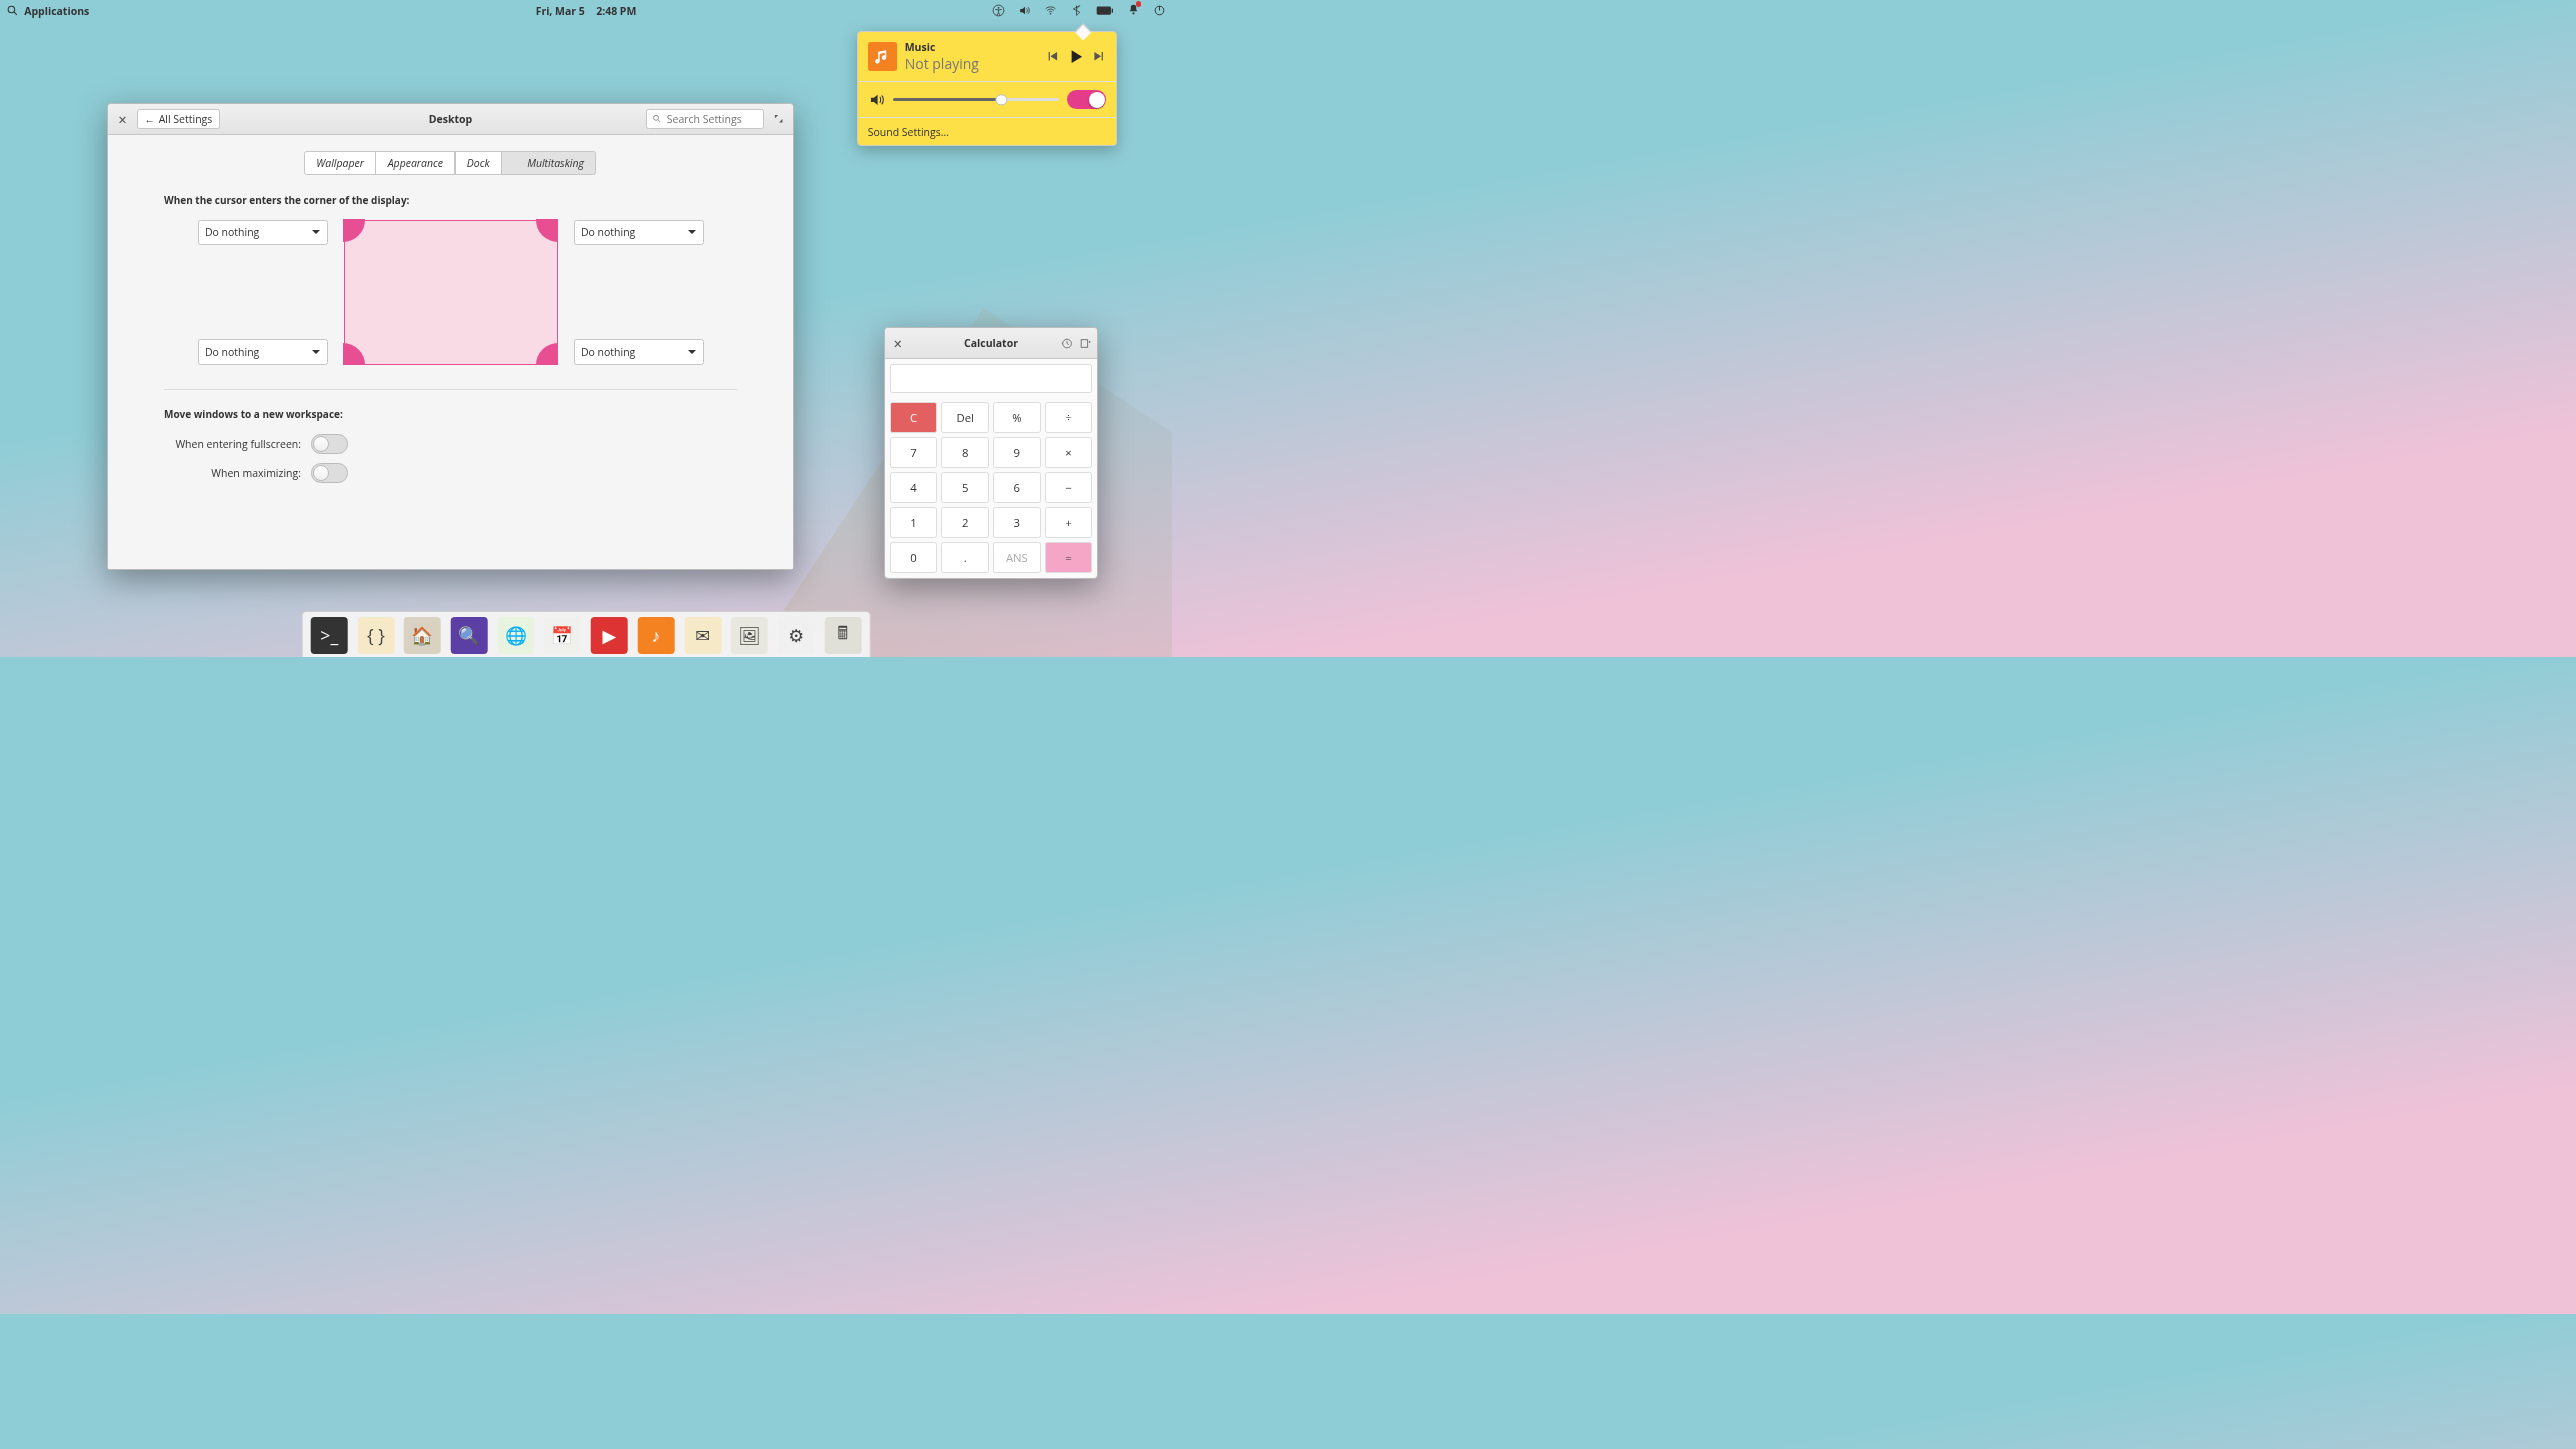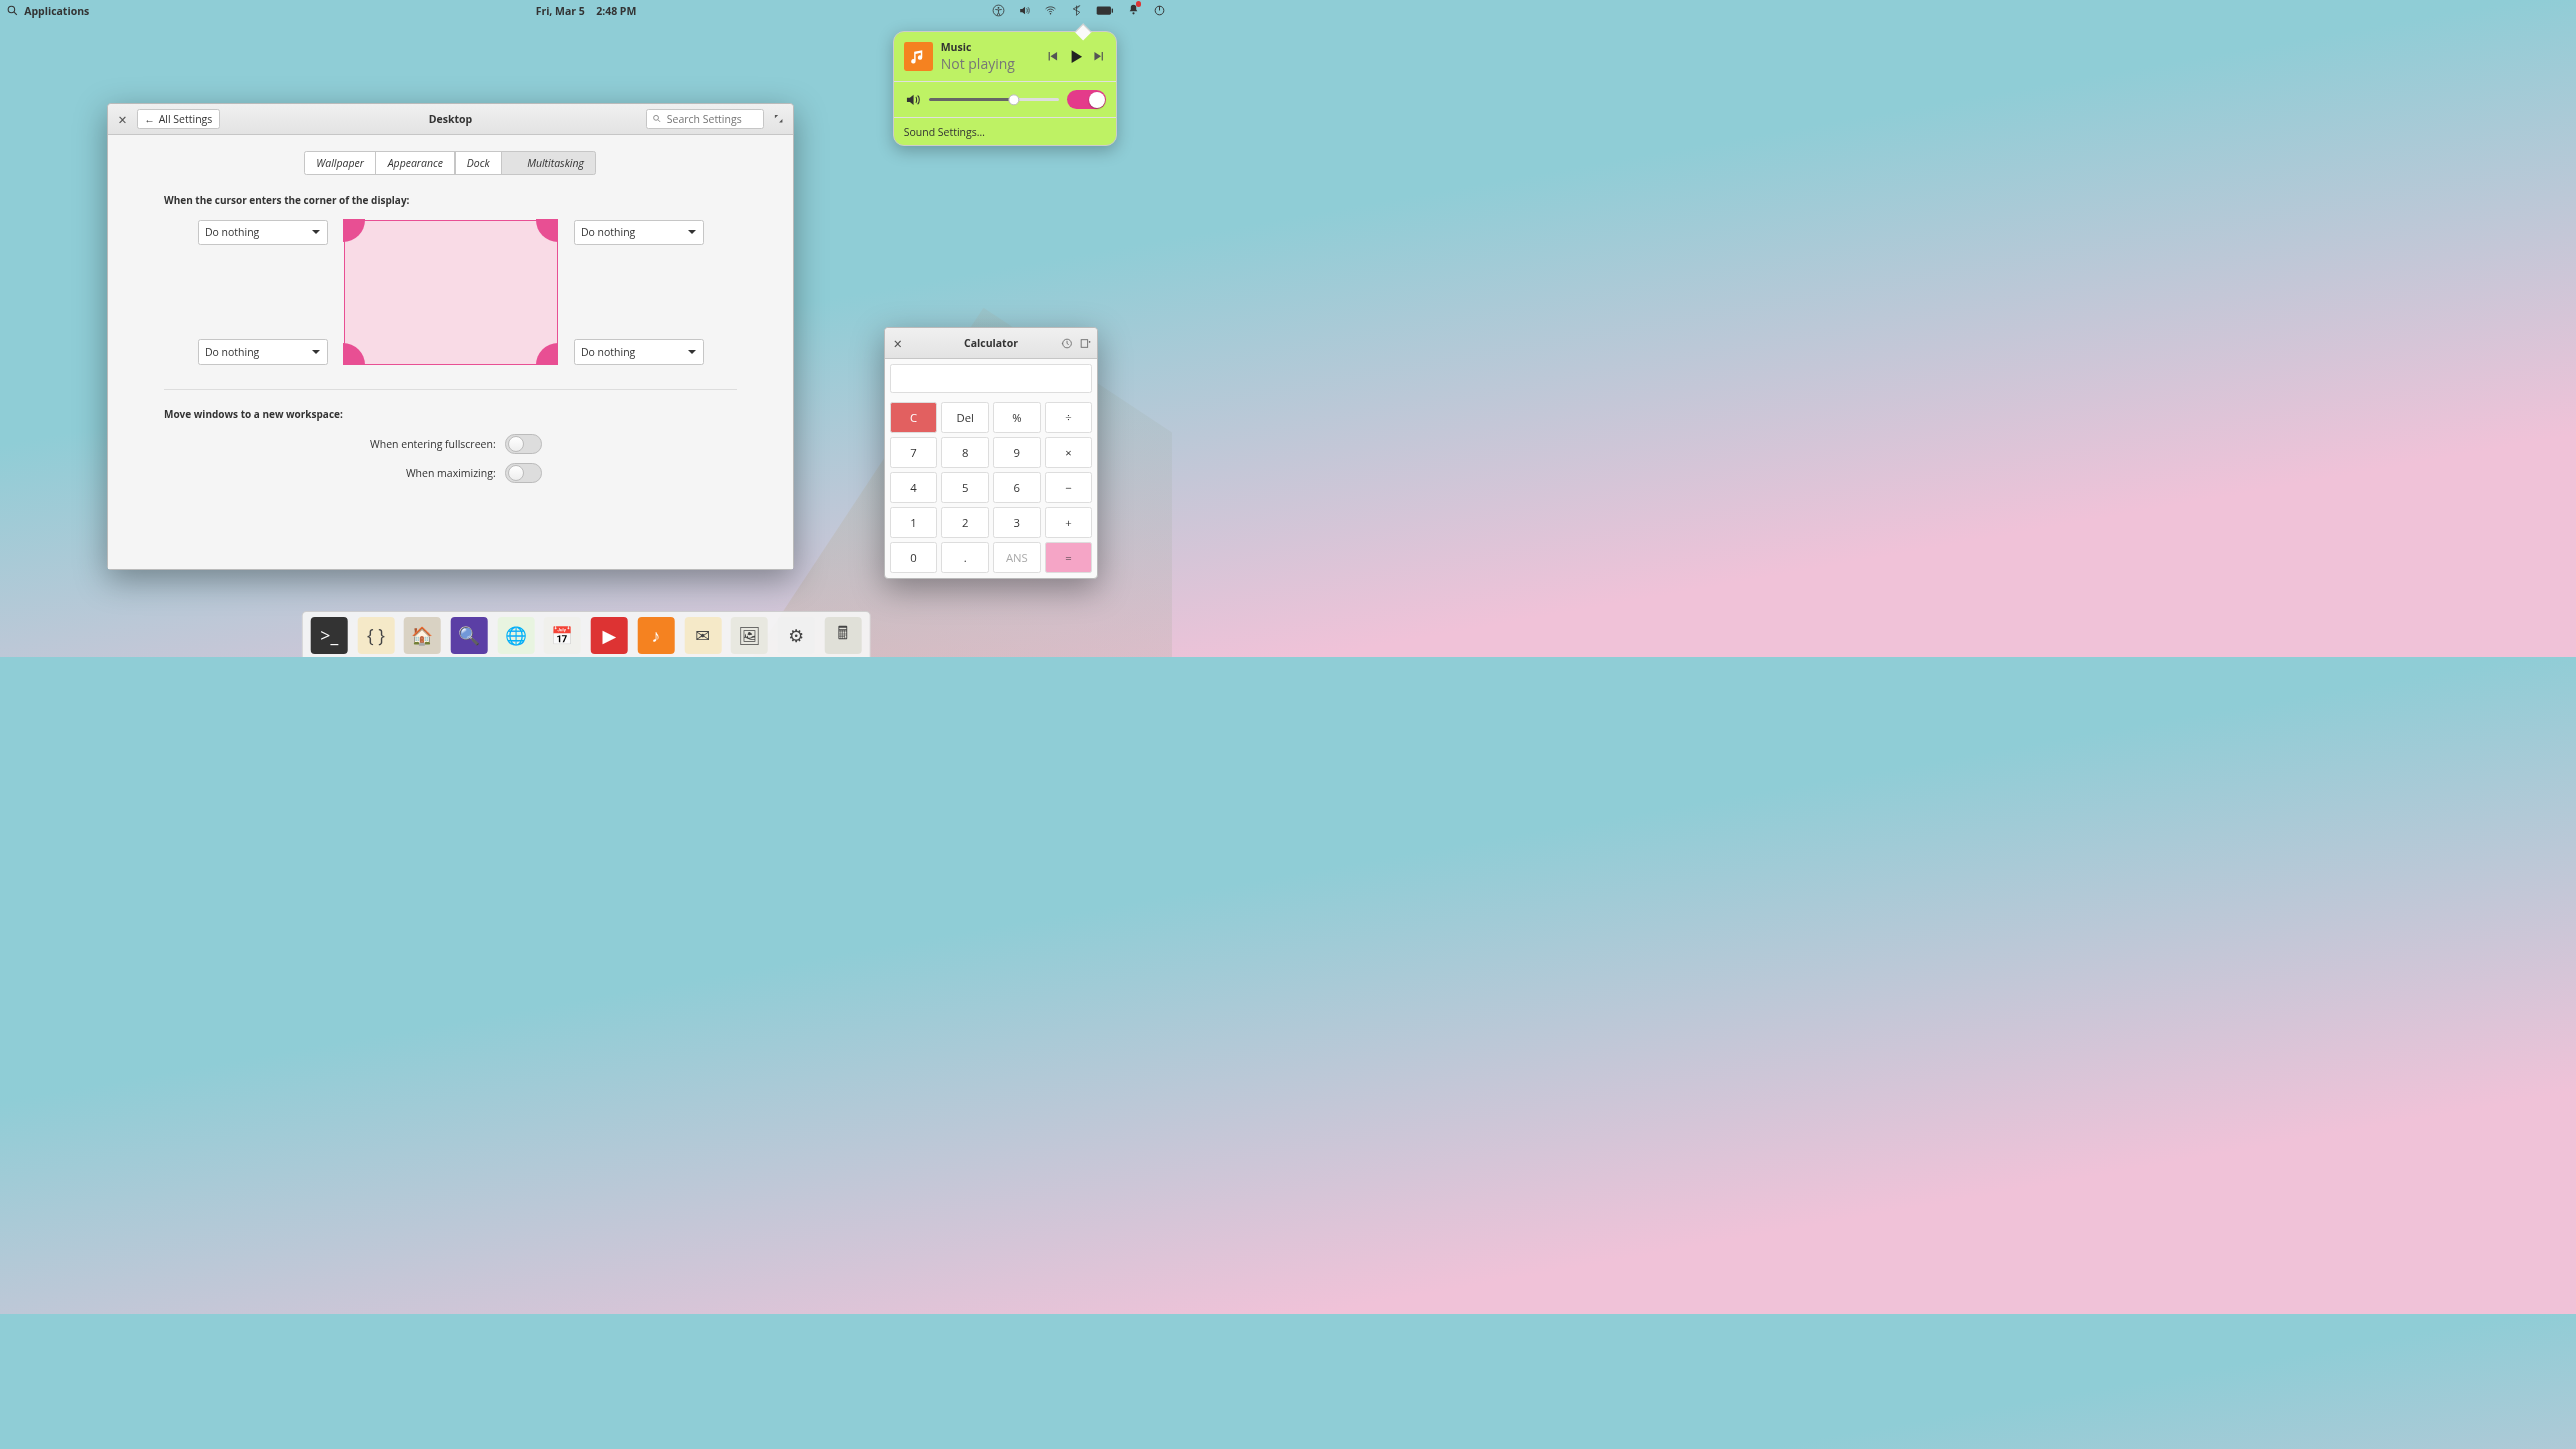--- a/index.html
+++ b/index.html
@@ -11,21 +11,21 @@
   }
 
   
   .topbar { position:absolute; top:0; left:0; right:0; height:21px; display:flex; align-items:center; padding:0 6.4px; justify-content:space-between; color:#333; font-weight:700; font-size:10.5px; }
   .topbar .left { display:flex; align-items:center; gap:4.8px; }
   .topbar .center { position:absolute; left:50%; transform:translateX(-50%); display:flex; gap:11.3px; }
   .topbar .right { display:flex; align-items:center; gap:13px; }
   .sysicon { width:13px; height:13px; fill:#333; }
 
   
-  .popover { position:absolute; top:31px; right:55px; width:224px; background:#bef264; border:0.8px solid #ccc; border-radius:11px; box-shadow:0 4.8px 16px rgba(0,0,0,0.25); }
+  .popover { position:absolute; top:31px; right:55px; width:260px; background:#fde047; border:0.8px solid #ccc; border-radius:4px; box-shadow:0 4.8px 16px rgba(0,0,0,0.25); }
   .popover::before { content:""; position:absolute; top:-6.4px; right:27px; width:11.3px; height:11.3px; background:#fafafa; border-left:0.8px solid #ccc; border-top:0.8px solid #ccc; transform:rotate(45deg); }
   .popover .media { display:flex; align-items:center; padding:8px 9.7px; gap:8px; border-bottom:0.8px solid #e0e0e0;}
   .popover .media .art { width:29px; height:29px; background:#f58220; border-radius:2.4px; display:flex; align-items:center; justify-content:center; }
   .popover .media .info { flex:1; }
   .popover .media .title { font-weight:700; }
   .popover .media .sub { color:#777; font-size:14px; }
   .popover .media .ctrls { display:flex; gap:6.4px; align-items:center; }
   .popover .volume { display:flex; align-items:center; padding:8px 9.7px; gap:8px; border-bottom:0.8px solid #e0e0e0;}
   .popover .volume .track { flex:1; height:3.2px; background:#ddd; border-radius:1.6px; position:relative;}
   .popover .volume .track .fill { position:absolute; left:0; top:0; bottom:0; width:65%; background:#666; border-radius:1.6px;}
@@ -58,21 +58,21 @@
   .corners .preview .tr { top:-1.6px; right:-1.6px; border-radius:0 0 0 100%;}
   .corners .preview .bl { bottom:-1.6px; left:-1.6px; border-radius:0 100% 0 0;}
   .corners .preview .br { bottom:-1.6px; right:-1.6px; border-radius:100% 0 0 0;}
   .dropdown { background:#fff; border:0.8px solid #c6c6c6; border-radius:2.4px; padding:4.8px 6.4px; display:flex; align-items:center; justify-content:space-between; font-size:10.5px; cursor:pointer;}
   .dropdown .caret { width:0; height:0; border-left:4px solid transparent; border-right:4px solid transparent; border-top:4.8px solid #333;}
   .corners .left-top { grid-column:1; grid-row:1;}
   .corners .right-top { grid-column:3; grid-row:1;}
   .corners .left-bot { grid-column:1; grid-row:2; align-self:end;}
   .corners .right-bot { grid-column:3; grid-row:2; align-self:end;}
   .divider { border:none; border-top:0.8px solid #ddd; margin:24px 0 17.7px;}
-  .switchrow { display:flex; align-items:center; gap:9.7px; margin-bottom:9.7px;justify-content:center;}
+  .switchrow { display:flex; align-items:center; gap:9.7px; margin-bottom:9.7px;}
   .switchrow .label { width:137px; text-align:right; font-size:10.5px;}
   .switch { width:37px; height:19.3px; background:#ddd; border:0.8px solid #bbb; border-radius:9.7px; position:relative;}
   .switch .knob { position:absolute; left:1.6px; top:0.8px; width:16px; height:16px; background:linear-gradient(#fff,#eee); border:0.8px solid #bbb; border-radius:50%;}
 
   
   .calc { top:327px; right:74px; width:214px; background:#fafafa;}
   .calc .titlebar { justify-content:center;}
   .calc .titlebar .close { position:absolute; left:4.8px;}
   .calc .titlebar .rbtns { position:absolute; right:4.8px; display:flex; gap:6.4px;}
   .calc .display { margin:4.8px; background:#fff; border:0.8px solid #ddd; border-radius:2.4px; height:29px;}

